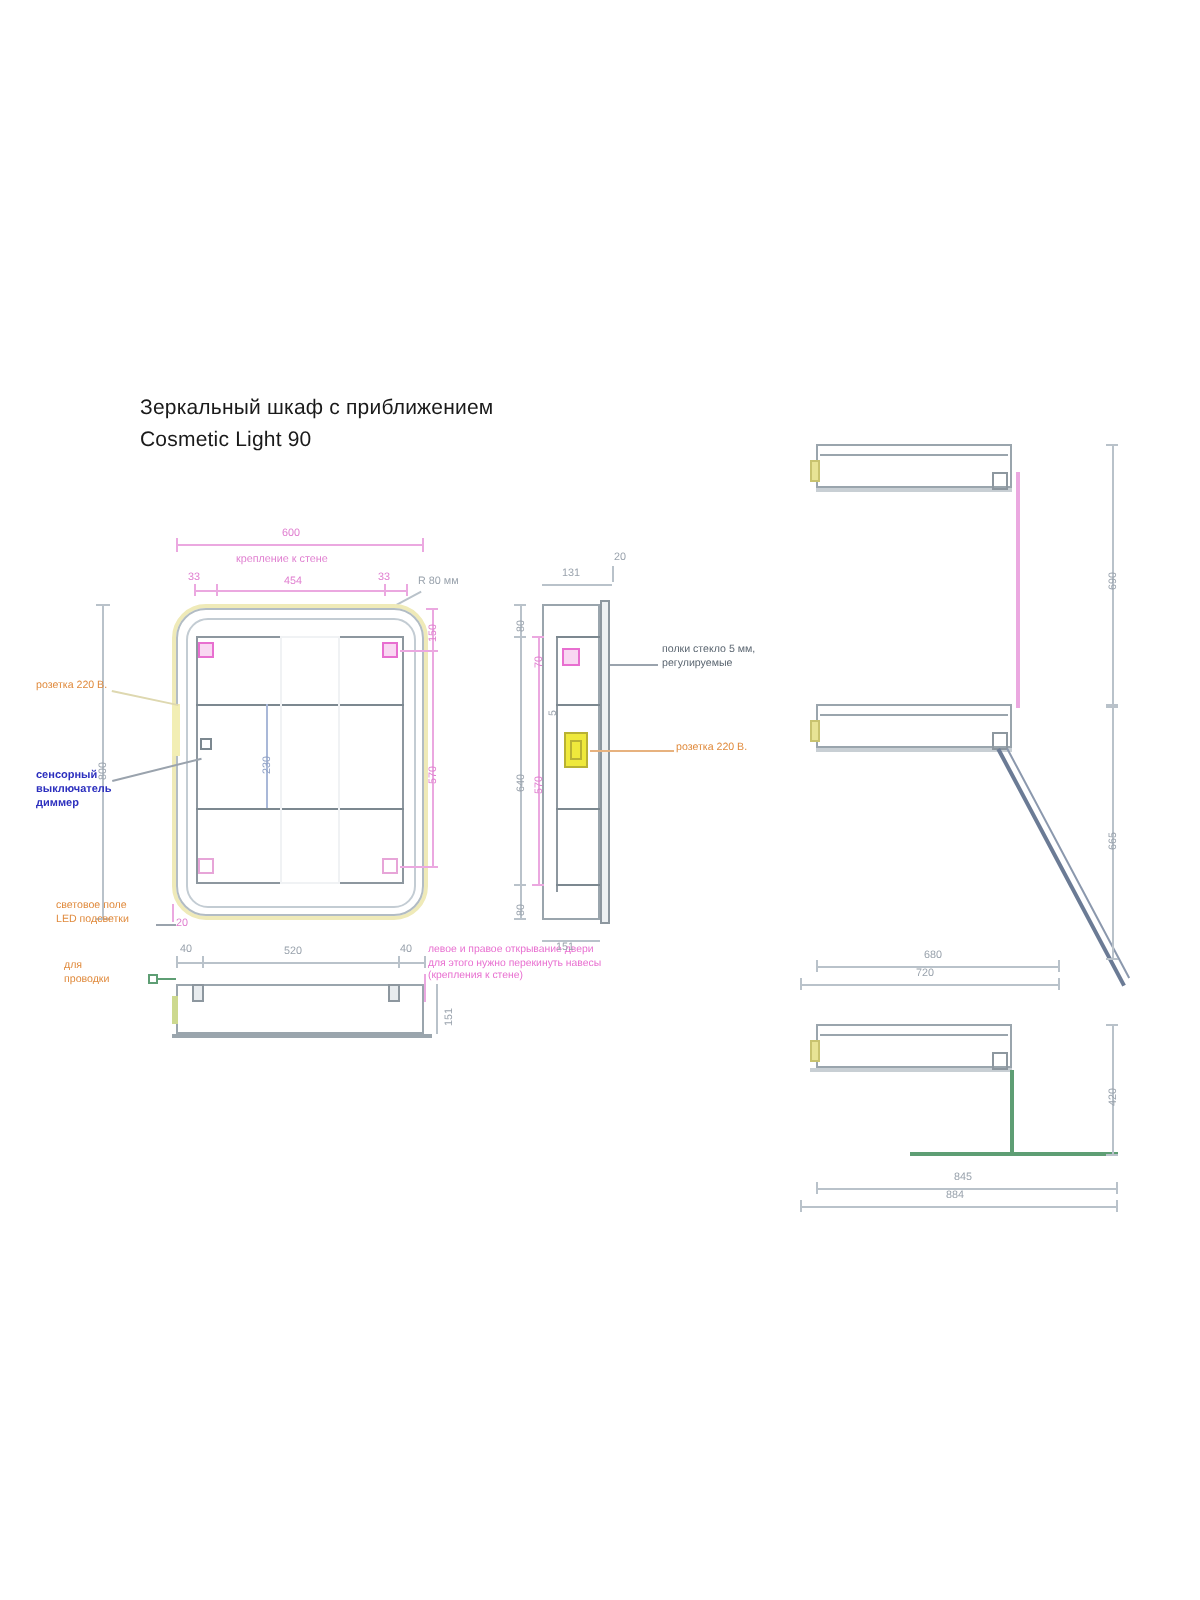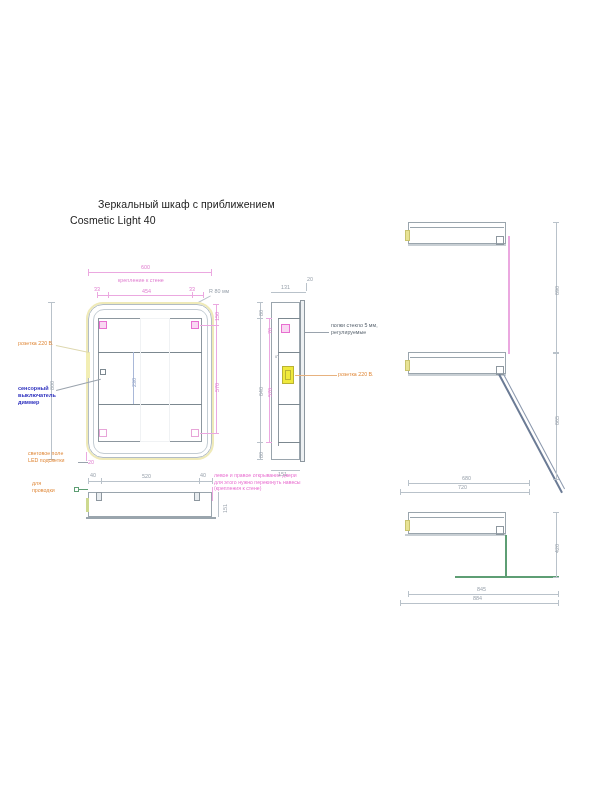--- a/index.html
+++ b/index.html
@@ -22,22 +22,22 @@
   .ora{background:#e7b27f;}
   .grn{background:#5e9e74;}
   .dk{background:#7c8890;}
   .box{position:absolute;box-sizing:border-box;}
 </style>
 </head>
 <body>
 
 <div id="sheet">
 
-  <div class="t title" style="left:70px;top:198px;margin-left:28px;">Зеркальный шкаф с приближением</div>
-  <div class="t title" style="left:70px;top:214px;">Cosmetic Light 40</div>
+  <div class="t title" style="left:70px;top:198px;">Зеркальный шкаф с приближением</div>
+  <div class="t title" style="left:70px;top:214px;">Cosmetic Light 90</div>
 
   <div>
 
     <div class="ln lnh mag" style="left:88px;top:272px;width:124px;"></div>
     <div class="ln lnv mag" style="left:88px;top:269px;height:7px;"></div>
     <div class="ln lnv mag" style="left:211px;top:269px;height:7px;"></div>
     <div class="t dimm" style="left:141px;top:264px;">600</div>
     <div class="t dimm" style="left:118px;top:277px;">крепление к стене</div>
 
     <div class="ln lnh mag" style="left:97px;top:295px;width:106px;"></div>

